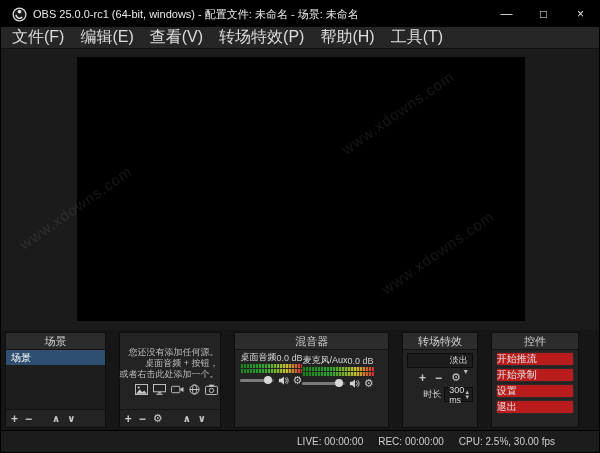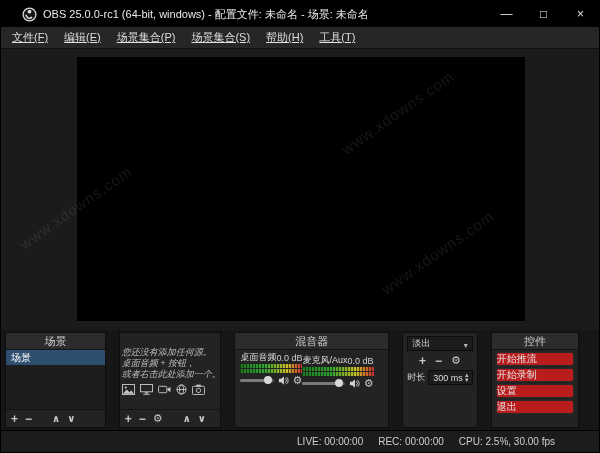--- a/index.html
+++ b/index.html
@@ -1,28 +1,28 @@
 <!DOCTYPE html>
 <html><head>
 <meta charset="utf-8">
 <style>
   * { box-sizing: border-box; margin: 0; padding: 0; }
   html,body { background:#3a3a3a; }
   body { font-family:"Liberation Sans","DejaVu Sans",sans-serif; }
   .window { width:600px; height:453px; display:flex; flex-direction:column; background:#1d1d1d; color:#e0e0e0; overflow:hidden; border:1px solid #000; }
 
   
-  .titlebar { height:26px; background:#000; display:flex; align-items:center; padding-left:21px; flex:0 0 auto; }
+  .titlebar { height:26px; background:#000; display:flex; align-items:center; padding-left:11px; flex:0 0 auto; }
   .titlebar .logo { width:15px; height:15px; margin-right:6px; flex:0 0 auto; }
   .titlebar .title { font-size:11px; color:#eaeaea; white-space:nowrap; overflow:hidden; }
   .win-controls { margin-left:auto; display:flex; height:100%; }
   .win-btn { width:37px; height:100%; display:flex; align-items:center; justify-content:center; font-size:12px; color:#e6e6e6; }
 
   
-  .menubar { height:22px; background:#262626; border-bottom:1px solid #101010; display:flex; align-items:stretch; padding-left:3px; font-size:11px; flex:0 0 auto;text-decoration:underline; }
+  .menubar { height:22px; background:#262626; border-bottom:1px solid #101010; display:flex; align-items:stretch; padding-left:3px; font-size:16px; flex:0 0 auto; }
   .menu-item { display:flex; align-items:center; padding:0 8px; color:#dcdcdc; }
 
   
   .preview { flex:1 1 auto; position:relative; background:#1b1b1b; overflow:hidden; }
   .canvas { position:absolute; left:76px; top:8px; width:448px; height:264px; background:#000; }
   .watermark { position:absolute; font-size:15px; color:#9a9a9a; opacity:0.14; transform:rotate(-35deg); white-space:nowrap; letter-spacing:1px; }
   .wm1 { left:330px; top:55px; }
   .wm2 { left:8px; top:150px; }
   .wm3 { left:370px; top:195px; }
 
@@ -40,45 +40,45 @@
   .d-sources { width:114px; }
   .d-mixer { width:172px;justify-content:space-between; }
   .d-trans { width:84px; }
   .d-controls { width:98px; }
 
   
   .scene-list { position:absolute; inset:0; background:#1d1d1d; }
   .scene-item { height:15px; line-height:15px; font-size:10px; padding-left:5px; background:#2e4f70; color:#fff; }
 
   
-  .sources-body { display:flex; flex-direction:column; align-items:flex-start; justify-content:center; height:100%; padding:2px;font-style:italic; }
+  .sources-body { display:flex; flex-direction:column; align-items:flex-end; justify-content:center; height:100%; padding:2px; }
   .src-hint { font-size:9px; color:#bdbdbd; line-height:11px; text-align:center; white-space:nowrap; }
   .src-icons { display:flex; gap:5px; margin-top:4px; align-items:center; }
   .src-icons svg { display:block; }
 
   
   .mixer-body { padding:2px 5px 0 5px; display:flex; flex-direction:row; }
   .mx-name-row { display:flex; justify-content:space-between; align-items:center; height:11px; font-size:9px; color:#dedede; }
   .mx-db { color:#cfcfcf; }
   .meter { height:4px; margin-top:1px; position:relative; background:linear-gradient(to right,#1f7a1f 0%,#35a135 40%,#8fb32b 62%,#c9c22c 75%,#cc7a2c 87%,#c93434 100%); }
   .meter::after { content:""; position:absolute; inset:0; background:repeating-linear-gradient(to right, rgba(0,0,0,0.55) 0 1px, transparent 1px 3px); }
   .mx-slider-row { display:flex; align-items:center; height:13px; gap:4px; margin-top:1px; }
   .slider { flex:1 1 auto; height:3px; background:#585858; position:relative; border-radius:2px; }
   .slider-fill { position:absolute; left:0; top:0; bottom:0; width:94%; background:#7a7a7a; border-radius:2px; }
   .slider-handle { position:absolute; right:2px; top:-3px; width:8px; height:8px; border-radius:50%; background:#d8d8d8; }
   .gear { color:#c8c8c8; font-size:11px; line-height:1; }
   .mx-ch + .mx-ch { margin-top:3px; }
 
   
   .trans-body { padding:3px 4px; display:flex; flex-direction:column; gap:3px; }
-  .combo { height:15px; background:#1c1c1c; border:1px solid #0c0c0c; display:flex; align-items:flex-end; justify-content:space-between; padding:0 4px; font-size:9px; color:#ddd; }
+  .combo { height:15px; background:#1c1c1c; border:1px solid #0c0c0c; display:flex; align-items:flex-end; justify-content:space-between; padding:0 4px; font-size:9px; color:#ddd;flex-direction:column; }
   .combo .arrow { font-size:8px; color:#bbb; }
   .trans-tools { display:flex; align-items:center; justify-content:center; gap:9px; height:13px; }
   .dur-row { display:flex; align-items:center; gap:3px; }
-  .dur-label { font-size:9px; color:#d5d5d5; white-space:nowrap; }
+  .dur-label { font-size:9px; color:#d5d5d5; white-space:nowrap;margin-left:16px; }
   .spin { flex:1 1 auto; height:15px; background:#1c1c1c; border:1px solid #0c0c0c; display:flex; align-items:center; padding:0 2px 0 4px; font-size:9px; color:#ddd; }
   .spin .val { flex:1 1 auto; }
   .spin-arrows { display:flex; flex-direction:column; line-height:5px; font-size:6px; color:#bbb; }
 
   
   .controls-body { padding:2px 4px; display:flex; flex-direction:column; gap:2px; }
   .ctl-btn { height:14px; background:#b91c1c; border:1px solid #2a2a2a; border-radius:2px; font-size:10px; line-height:12px; color:#e6e6e6; text-align:left; }
 
   
   .statusbar { height:22px; flex:0 0 auto; background:#1c1c1c; border-top:1px solid #000; display:flex; align-items:center; justify-content:flex-end; gap:15px; padding-right:44px; font-size:10px; color:#cfcfcf; }
@@ -101,22 +101,22 @@
     <div class="win-controls">
       <div class="win-btn">—</div>
       <div class="win-btn">□</div>
       <div class="win-btn">×</div>
     </div>
   </div>
 
   <div class="menubar">
     <div class="menu-item">文件(F)</div>
     <div class="menu-item">编辑(E)</div>
-    <div class="menu-item">场景集合(P)</div>
-    <div class="menu-item">场景集合(S)</div>
+    <div class="menu-item">查看(V)</div>
+    <div class="menu-item">转场特效(P)</div>
     <div class="menu-item">帮助(H)</div>
     <div class="menu-item">工具(T)</div>
   </div>
 
   <div class="preview">
     <div class="canvas"></div>
     <div class="watermark wm1">www.xdowns.com</div>
     <div class="watermark wm2">www.xdowns.com</div>
     <div class="watermark wm3">www.xdowns.com</div>
   </div>
@@ -237,20 +237,21 @@
                 <path d="M9.3 2.2 A5 5 0 0 1 9.3 9.8" stroke="#d2d2d2" stroke-width="1" fill="none"></path>
               </svg>
             </span>
             <span class="gear">⚙</span>
           </div>
         </div>
       </div>
     </div>
 
     <div class="dock d-trans">
+      <div class="dock-header">转场特效</div>
       <div class="dock-body trans-body">
         <div class="combo">
           <span>淡出</span>
           <span class="arrow">▾</span>
         </div>
         <div class="trans-tools">
           <span class="tb">+</span>
           <span class="tb">−</span>
           <span class="gear">⚙</span>
         </div>

